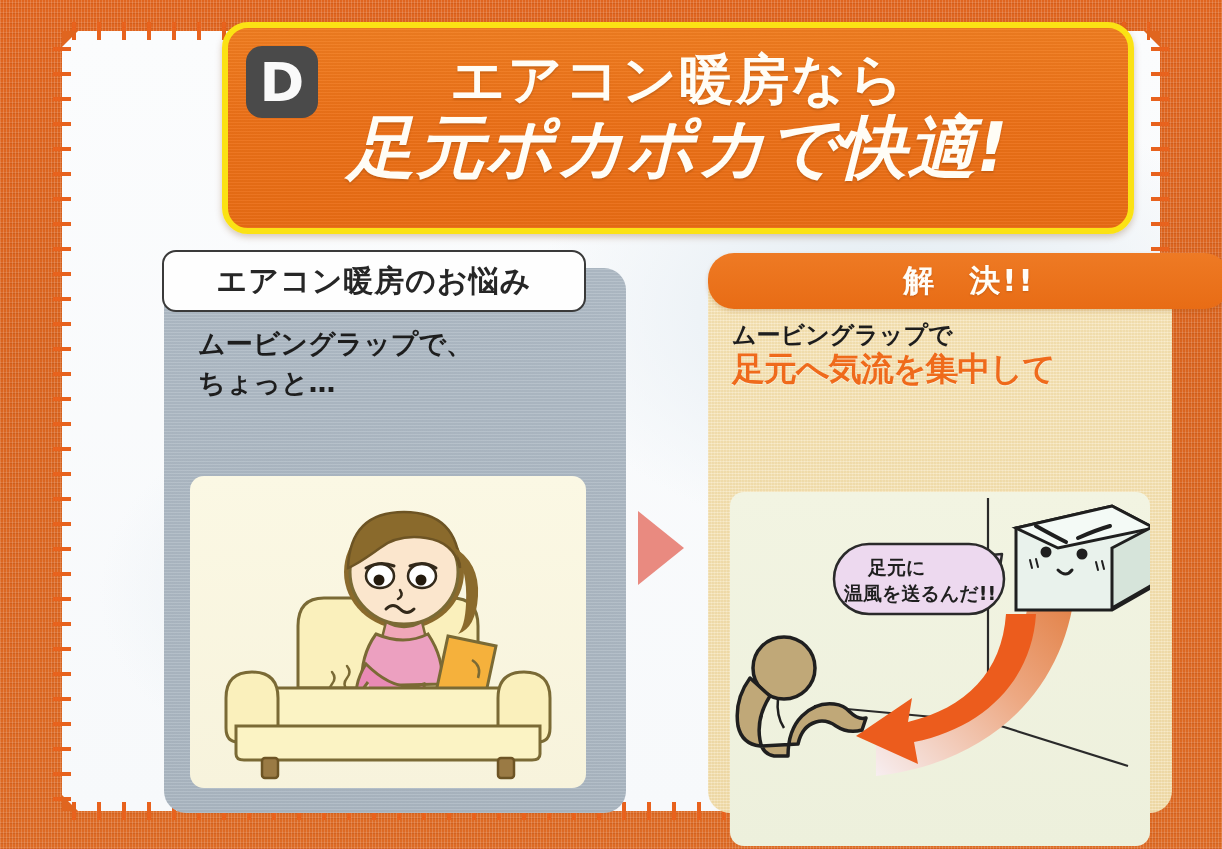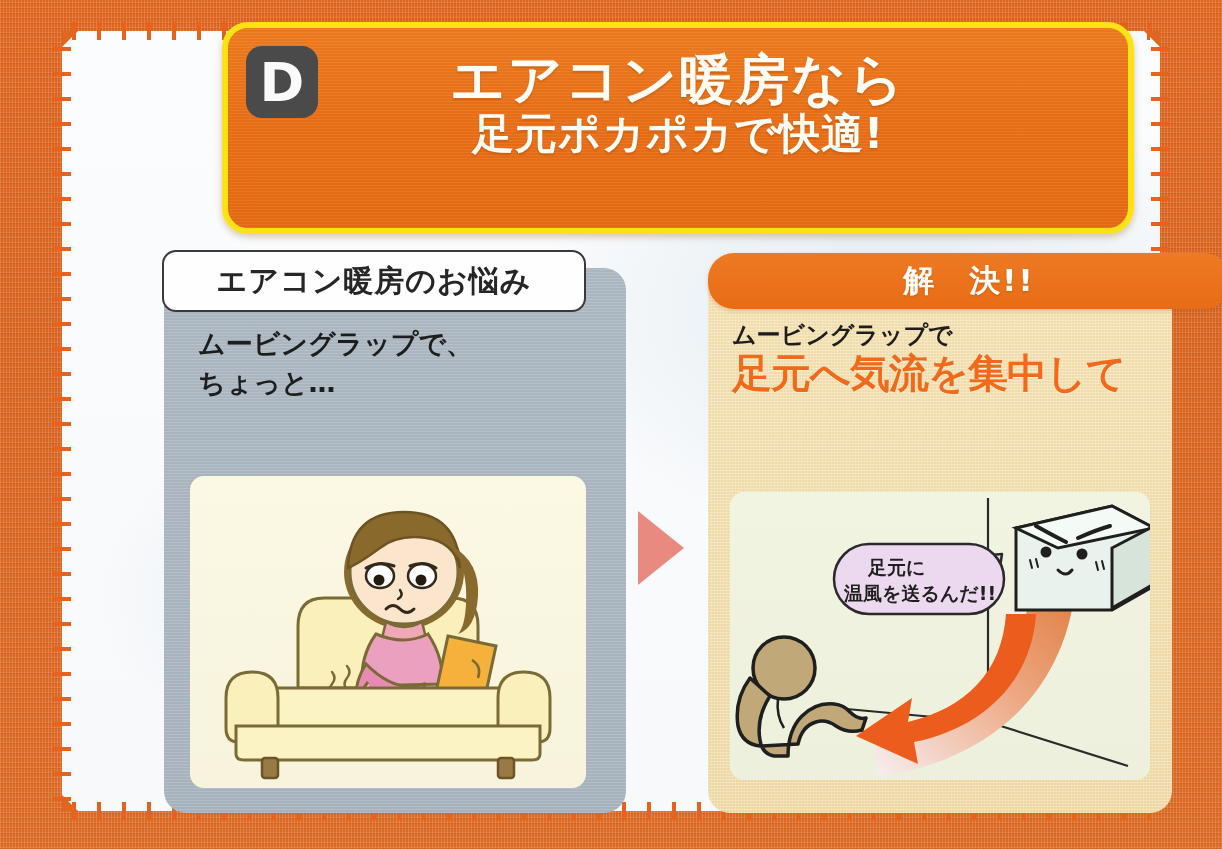--- a/index.html
+++ b/index.html
@@ -120,21 +120,21 @@
     text-align: center;
     color: #fffdf6;
     font-size: 54px;
     font-weight: bold;
     line-height: 1.12;
     letter-spacing: 2px;
     text-shadow: 0 2px 2px rgba(150,70,10,0.35);
     z-index: 2;
   }
   #title-text .tline { display: block; }
-  #title-text .tline2 { font-size: 42px; letter-spacing: 1px; }
+  #title-text .tline2 { font-size: 68px; letter-spacing: 1px; font-style: italic; }
 
   
   .panel {
     position: absolute;
     border-radius: 22px;
   }
   #panel-problem {
     left: 102px; top: 237px;
     width: 450px; height: 545px;
     background:
@@ -194,21 +194,21 @@
     font-weight: bold;
   }
   #solution-body {
     left: 24px; top: 52px; right: 10px;
     font-size: 24px;
     line-height: 1.28;
   }
   #solution-body .big-orange {
     display: block;
     color: #ef6a1b;
-    font-size: 40px;
+    font-size: 33px;
     letter-spacing: -1px;
     line-height: 1.12;
     text-shadow: 0 1px 0 rgba(255,255,255,0.45);
   }
   #solution-body .mix-line {
     display: block;
     font-size: 40px;
     line-height: 1.12;
     letter-spacing: -1px;
     color: #1d1d1d;
@@ -221,21 +221,21 @@
     border-radius: 14px;
     overflow: hidden;
   }
   #illus-problem {
     left: 26px; top: 208px;
     width: 396px; height: 312px;
     background: linear-gradient(180deg, #fbf8e4 0%, #f7f3dc 100%);
   }
   #illus-solution {
     left: 22px; top: 224px;
-    width: 420px; height: 288px;
+    width: 420px; height: 354px;
     background: linear-gradient(180deg, #f2f4e2 0%, #edf0dc 100%);
   }
 
   
   #flow-arrow {
     position: absolute;
     left: 576px; top: 480px;
     width: 0; height: 0;
     border-left: 46px solid #e98a80;
     border-top: 37px solid transparent;

